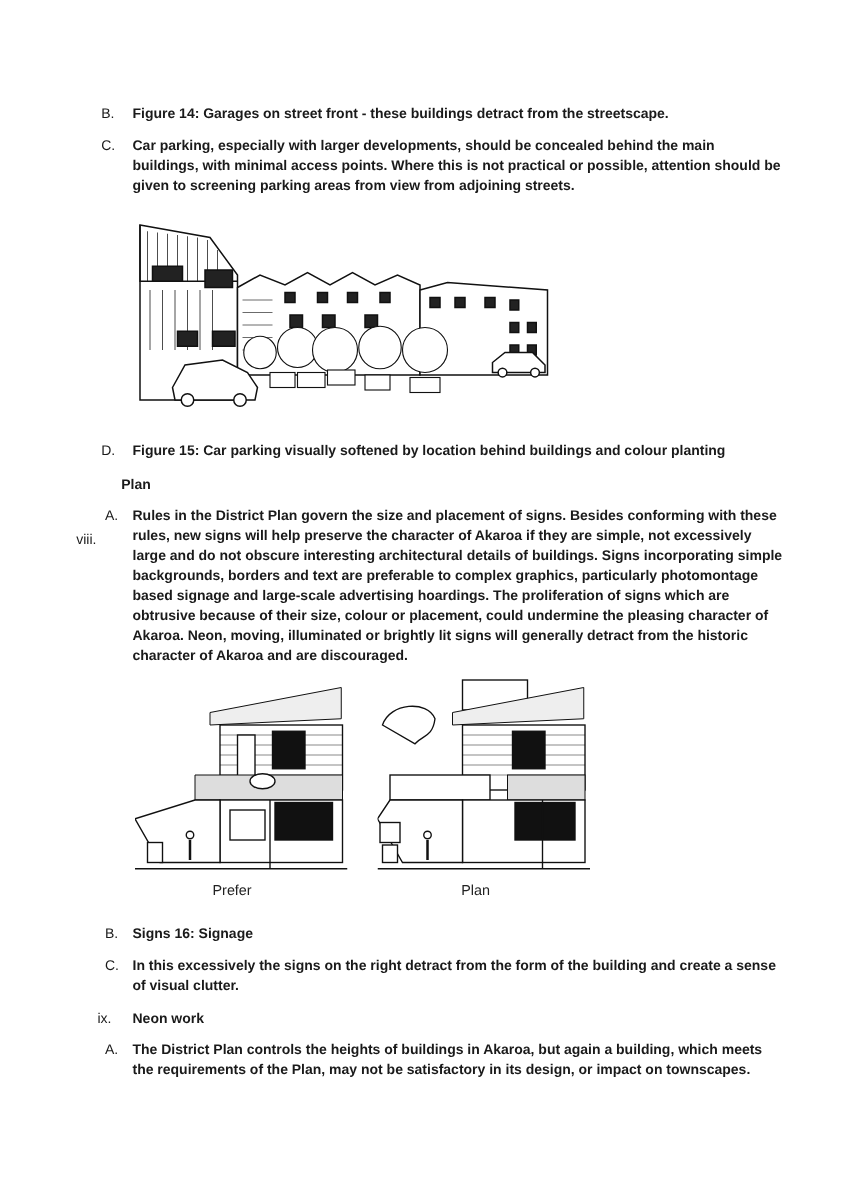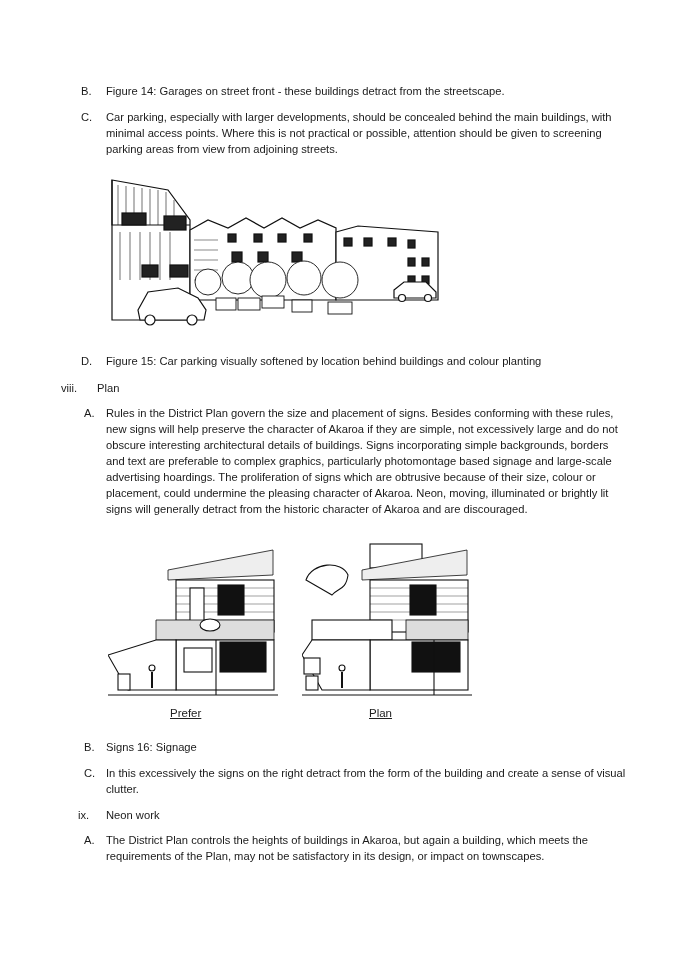--- a/index.html
+++ b/index.html
@@ -3,23 +3,23 @@
 <meta charset="utf-8">
 <style>
   html, body { margin: 0; padding: 0; background: #ffffff; }
   body {
     width: 675px; height: 955px; position: relative; overflow: hidden;
     font-family: "Liberation Sans", sans-serif; color: #1a1a1a;
     font-size: 11.2px; line-height: 16px;
   }
   .item { position: absolute; left: 0; width: 675px; }
   .marker { position: absolute; text-align: left; }
-  .text { position: absolute; left: 106px; width: 520px; }
+  .text { position: absolute; left: 106px; width: 520px; font-weight: bold; }
   .fig { position: absolute; }
-  .caption-lbl { position: absolute; font-size: 11.5px; color: #222; text-decoration: underline; }
+  .caption-lbl { position: absolute; font-size: 11.5px; color: #222; }
 </style>
 </head>
 <body>
 
 <div class="item" style="top:83px;">
   <span class="marker" style="left:81px;">B.</span>
   <span class="text">Figure 14: Garages on street front - these buildings detract from the streetscape.</span>
 </div>
 
 <div class="item" style="top:109px;">
@@ -104,21 +104,21 @@
       <circle cx="320" cy="128" r="3.5" fill="#fff"></circle>
   </g>
 </svg>
 
 <div class="item" style="top:353px;">
   <span class="marker" style="left:81px;">D.</span>
   <span class="text">Figure 15: Car parking visually softened by location behind buildings and colour planting</span>
 </div>
 
 <div class="item" style="top:380px;">
-  <span class="marker" style="left:61px;">viii.</span>
+  <span class="marker" style="left:61px;margin-top:44px;">viii.</span>
   <span class="text" style="left:97px;">Plan</span>
 </div>
 
 <div class="item" style="top:405px;">
   <span class="marker" style="left:84px;">A.</span>
   <span class="text">Rules in the District Plan govern the size and placement of signs. Besides conforming with these rules, new signs will help preserve the character of Akaroa if they are simple, not excessively large and do not obscure interesting architectural details of buildings. Signs incorporating simple backgrounds, borders and text are preferable to complex graphics, particularly photomontage based signage and large-scale advertising hoardings. The proliferation of signs which are obtrusive because of their size, colour or placement, could undermine the pleasing character of Akaroa. Neon, moving, illuminated or brightly lit signs will generally detract from the historic character of Akaroa and are discouraged.</span>
 </div>
 
 <svg class="fig" style="left:108px;top:540px;" width="170" height="160" viewBox="0 0 170 160">
   <g stroke="#111" fill="none" stroke-width="1.1">

